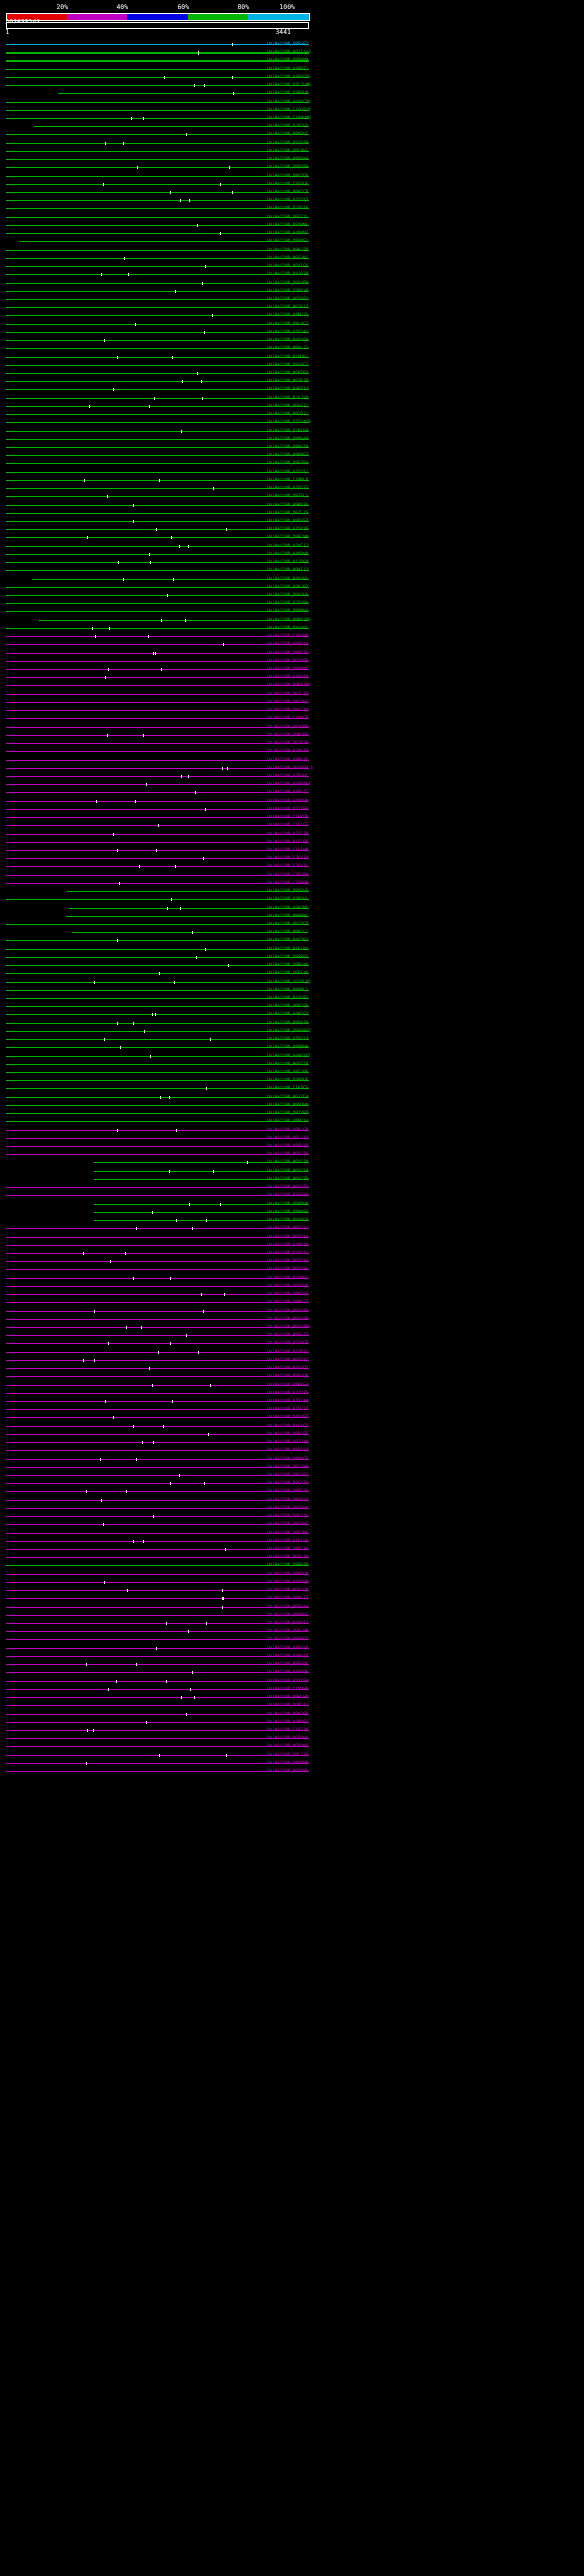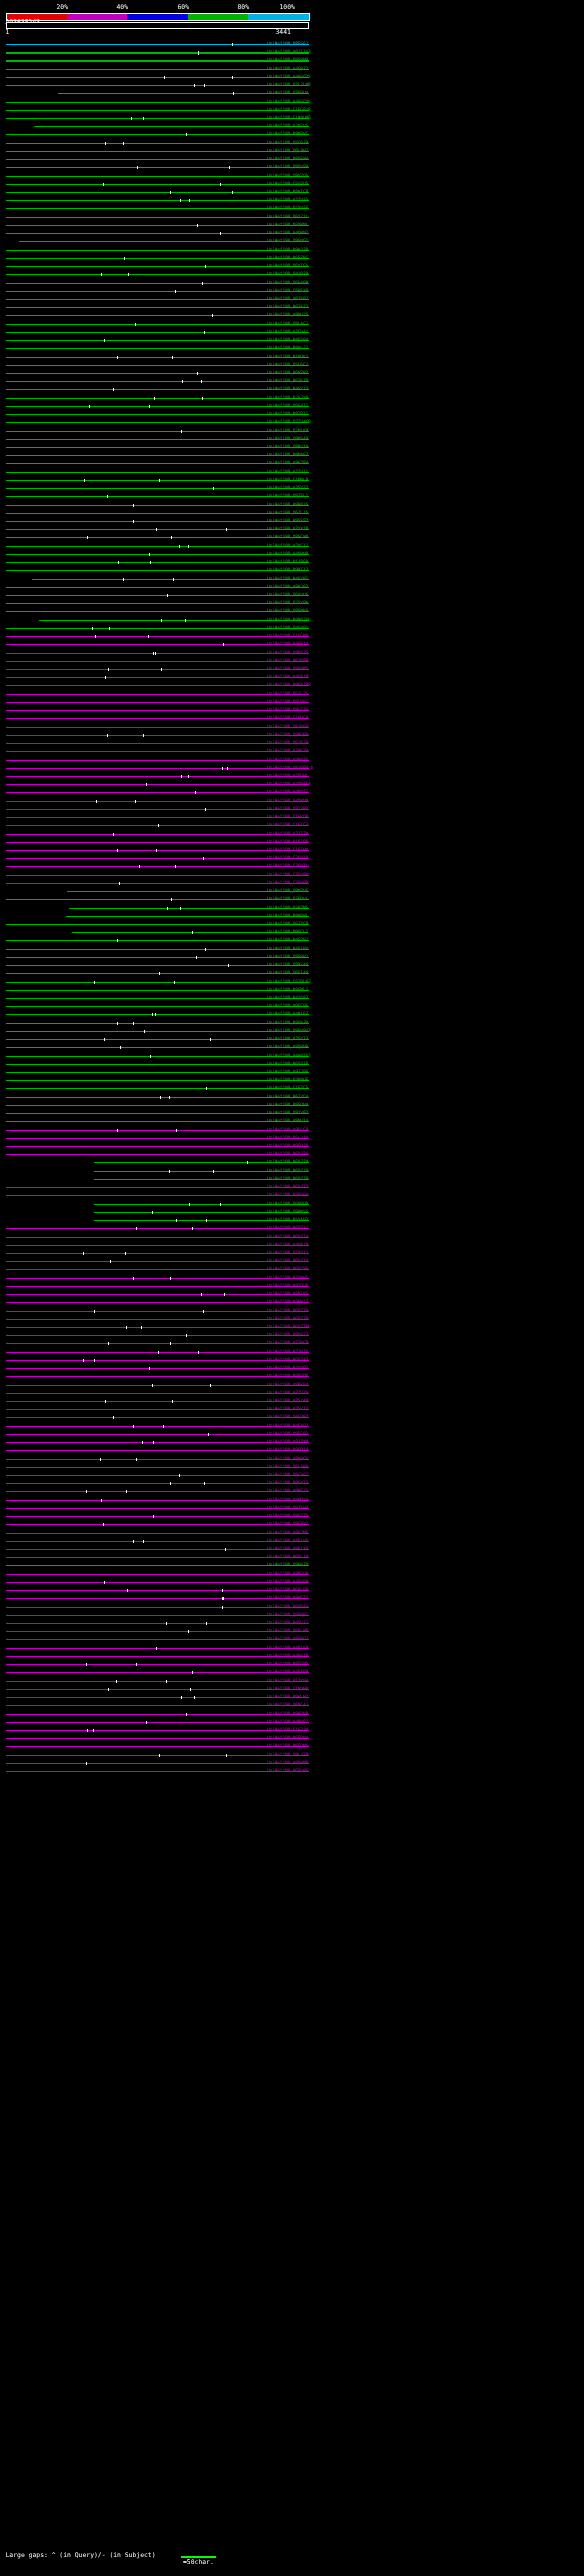--- a/index.html
+++ b/index.html
@@ -1236,20 +1236,15 @@
           <i class="tick" style="left: 80px;"></i>
         </div>
         <div class="lbl" style="color: rgb(192, 0, 192);">UniRef100_A9QPM9</div>
       </div>
       <div class="row" style="top: 1727px;">
         <div class="track" style="left: 5.5px; width: 303px; background: rgb(192, 0, 192);"></div>
         <div class="lbl" style="color: rgb(192, 0, 192);">UniRef100_B6SD95</div>
       </div>
     </div>
 
-  <div class="footer">
-    <div class="f1">Large gaps: ^ (in Query)/- (in Subject)</div>
-    <div class="fline"></div>
-    <div class="f2">=50char.</div>
-  </div>
 
 </div>
 
 
 </body></html>

